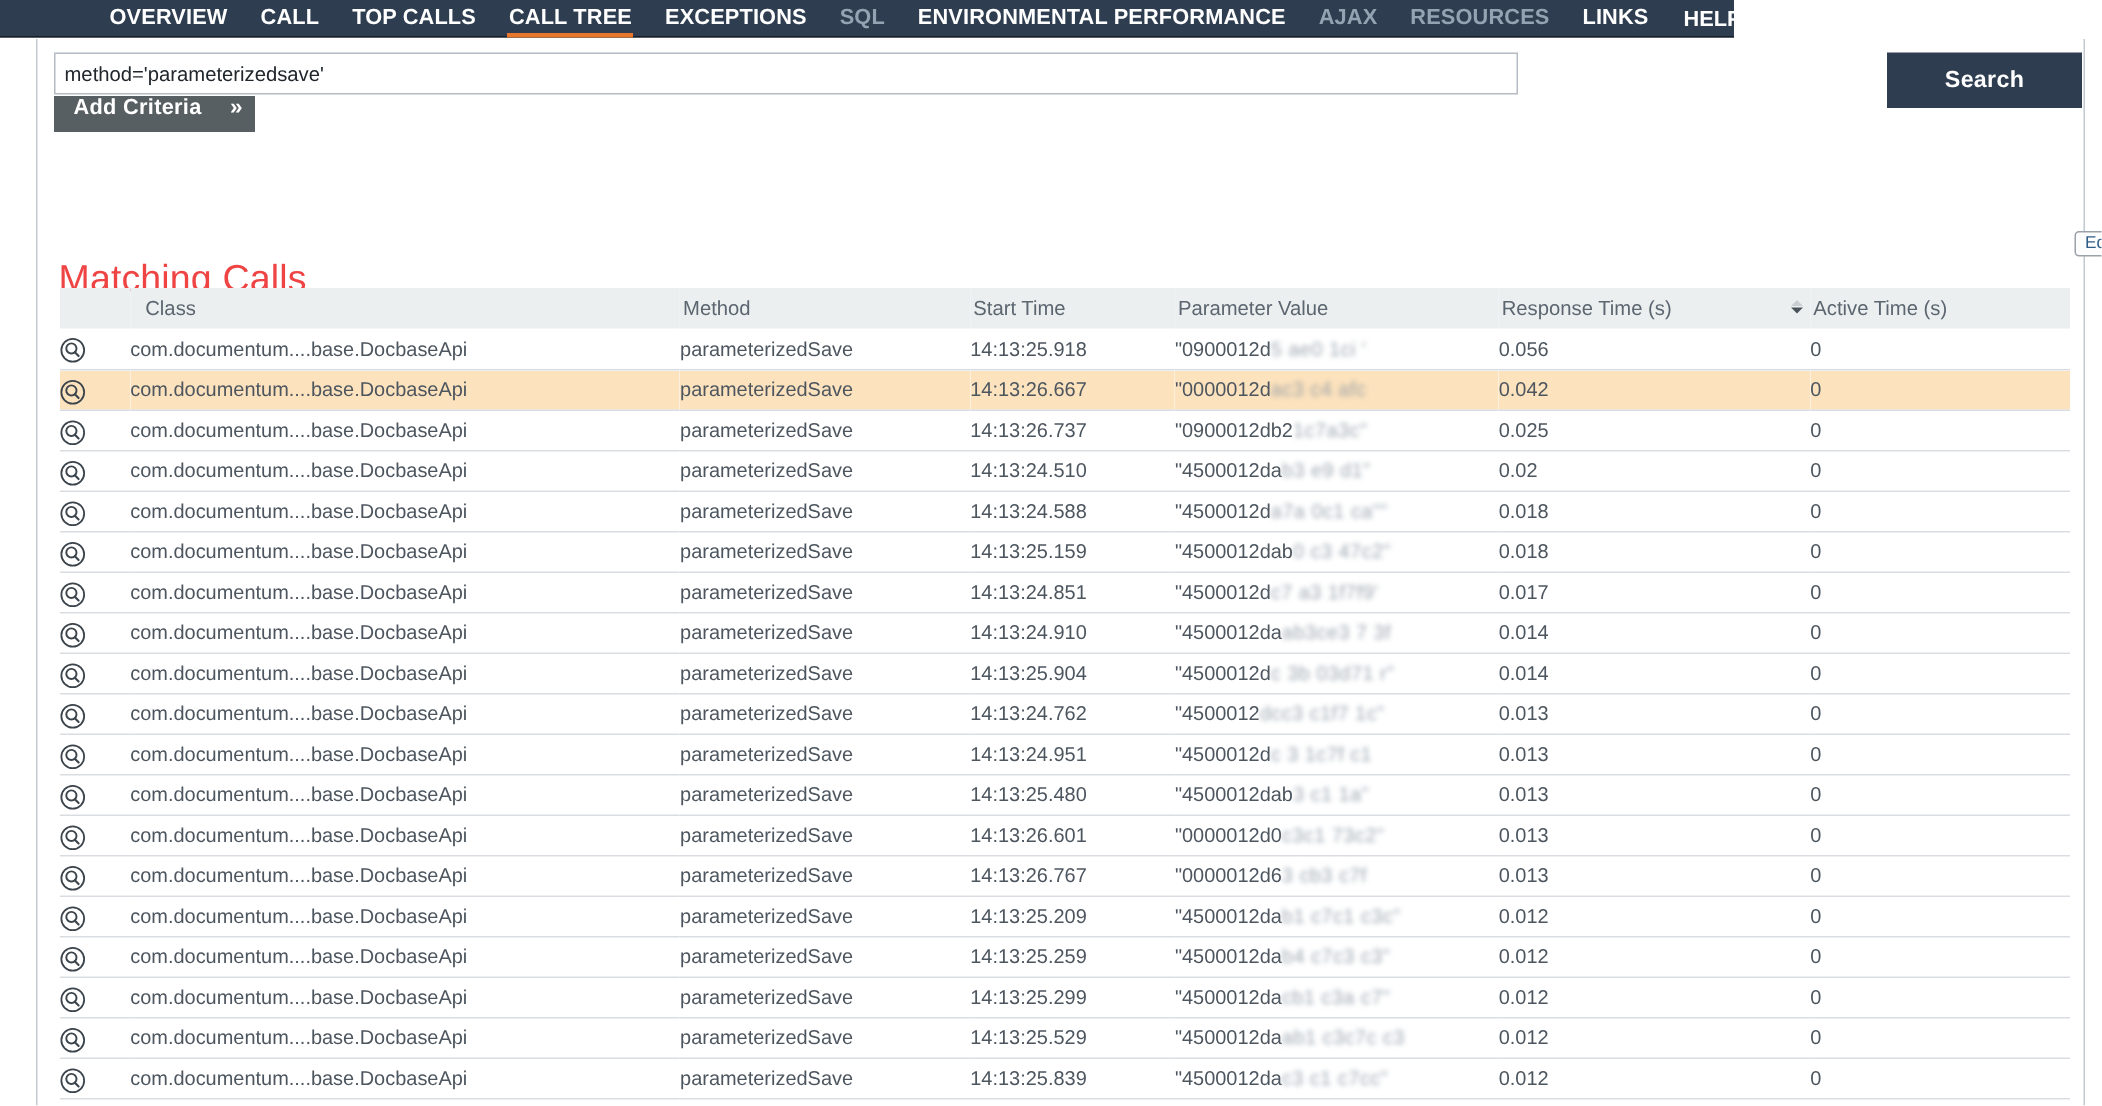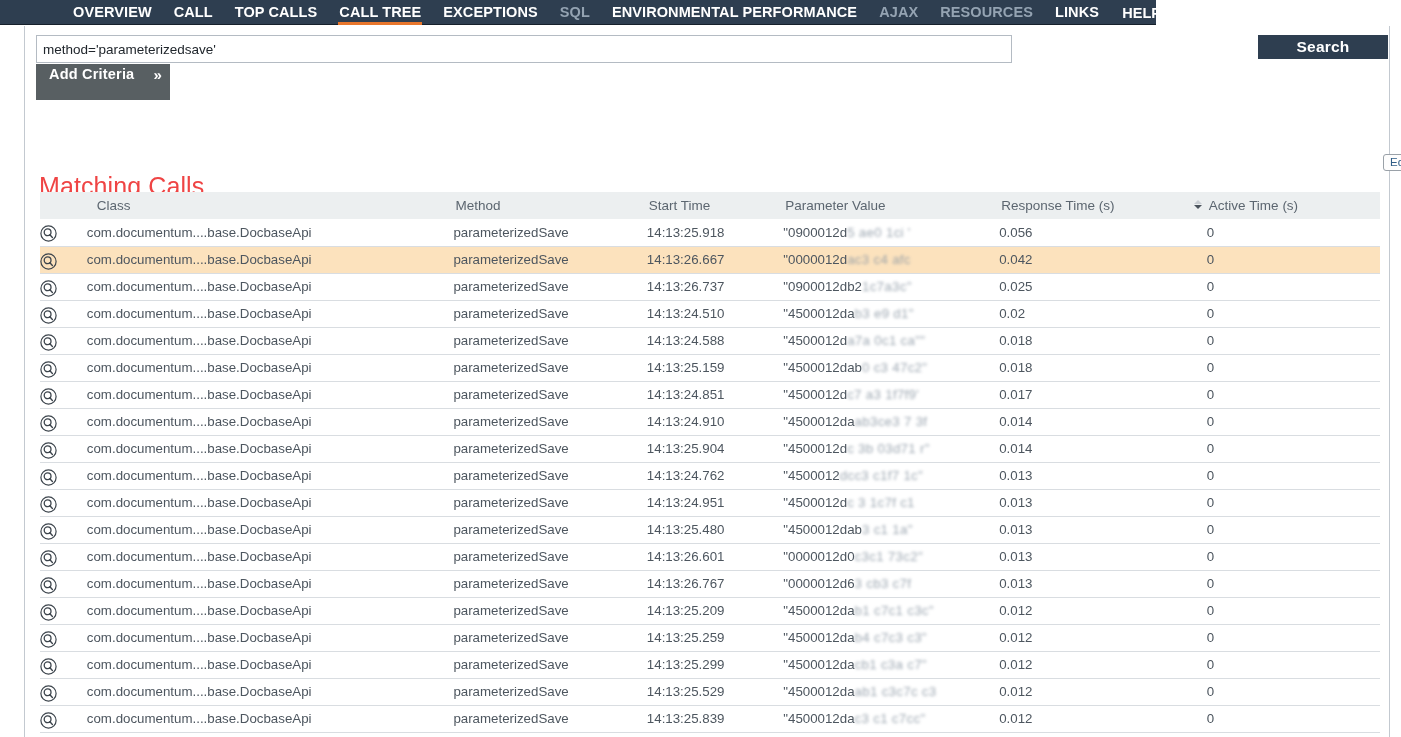--- a/index.html
+++ b/index.html
@@ -80,41 +80,41 @@
     border-radius: 0;
     padding: 0 6px;
     font-family: "Liberation Sans", sans-serif;
     font-size: 13.5px;
     color: #20262c;
     background: #ffffff;
     outline: none;
   }
   .add-criteria {
     position: absolute; left: 11px; top: 38px;
-    width: 134px; height: 36px;
+    width: 134px; height: 24px;
     background: #585f62;
     color: #ffffff;
     border: none;
     font-family: "Liberation Sans", sans-serif;
     font-size: 14.5px;
     font-weight: bold;
-    display: flex; align-items: center;
+    display: flex; align-items: flex-start;
     padding: 0 0 16px 13px;
     cursor: pointer;
     letter-spacing: .2px;
   }
   .add-criteria .chev {
     margin-left: 19px;
     font-size: 15px;
     font-weight: bold;
     line-height: 1;
   }
   .search-btn {
     position: absolute; left: 1233px; top: 9px;
-    width: 130px; height: 24px;
+    width: 130px; height: 37px;
     background: #2e3e50;
     color: #ffffff;
     border: none;
     font-family: "Liberation Sans", sans-serif;
     font-size: 15.5px;
     font-weight: bold;
     cursor: pointer;
     letter-spacing: .2px;
   }
 

